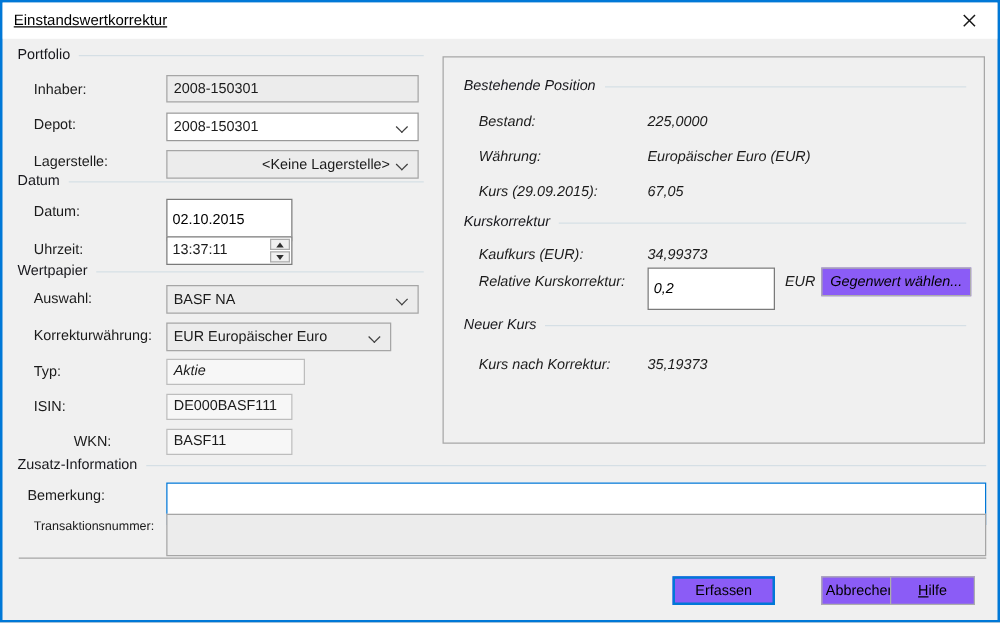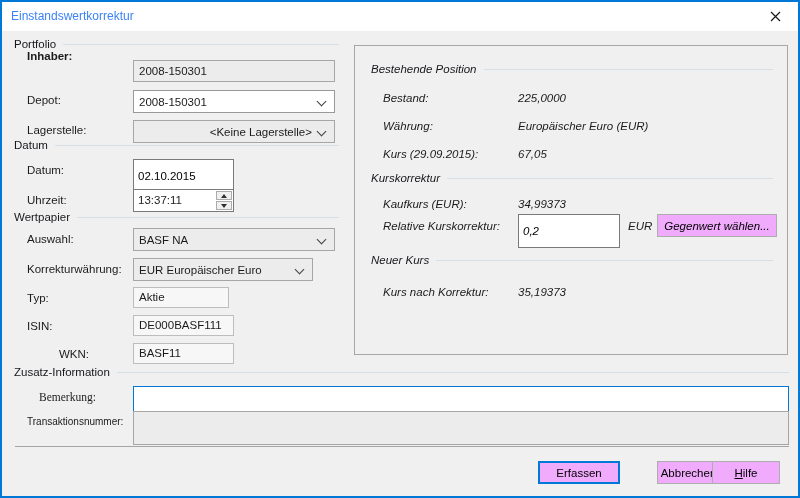--- a/index.html
+++ b/index.html
@@ -1,20 +1,20 @@
 <!DOCTYPE html>
 <html><head>
 <meta charset="utf-8">
 <style>
   html,body{margin:0;padding:0;background:#c9c9c9;}
   body{font-family:"Liberation Sans", sans-serif;font-size:11.5px;color:#1b1b1b;}
   .window{position:relative;width:800px;height:498px;background:#f0f0f0;
           border:2px solid #0078d7;box-sizing:border-box;overflow:hidden;}
   .titlebar{position:absolute;left:0;top:0;right:0;height:29px;background:#ffffff;}
-  .title{position:absolute;left:9px;top:7px;font-size:12px;color:#3b82f6;white-space:nowrap;}
+  .title{position:absolute;left:9px;top:7px;font-size:12px;color:#000000;white-space:nowrap;text-decoration:underline;}
   .closebtn{position:absolute;right:0;top:0;width:45px;height:28px;display:flex;
             align-items:center;justify-content:center;background:transparent;border:none;cursor:default;}
   .closebtn svg{display:block;}
   .lbl{position:absolute;white-space:nowrap;}
   .shrink{font-size:10px;}
   .grp{position:absolute;display:flex;align-items:center;}
   .grp-label{margin-right:7px;white-space:nowrap;color:#17171c;}
   .grp-line{flex:1;height:1px;background:#d5dfe5;}
   .fld{position:absolute;box-sizing:border-box;padding:0 5px;white-space:nowrap;overflow:hidden;}
   .tb-dis{background:#ececec;border:1px solid #a6a6a6;line-height:20px;}
@@ -33,21 +33,21 @@
   .spinbox .val{position:absolute;left:4px;top:0;line-height:21px;}
   .spin{position:absolute;right:1px;top:1px;bottom:1px;width:16px;display:flex;flex-direction:column;gap:1px;}
   .spin .sbtn{flex:1;background:#f0f0f0;border:1px solid #ababab;padding:0;position:relative;}
   .spin .sbtn span{position:absolute;left:50%;top:50%;transform:translate(-50%,-50%);
         width:0;height:0;border-left:3px solid transparent;border-right:3px solid transparent;}
   .spin .up span{border-bottom:4px solid #303030;}
   .spin .down span{border-top:4px solid #303030;}
   .panel{position:absolute;left:352px;top:43px;width:434px;height:310px;
          border:1px solid #a7a7a7;box-sizing:border-box;font-style:italic;}
   .val{white-space:nowrap;}
-  .btn{position:absolute;box-sizing:border-box;height:23px;background:#f0abfc;
+  .btn{position:absolute;box-sizing:border-box;height:23px;background:#8b5cf6;
        border:1px solid #adadad;font:inherit;color:#000;text-align:center;padding:0;}
   .btn-default{border:2px solid #0078d7;}
   .sep{position:absolute;left:13px;top:444px;width:774px;height:1px;background:#a5a5a5;}
   .ak{text-decoration:underline;}
 </style>
 </head>
 <body>
 
 <div class="window">
 
@@ -59,21 +59,21 @@
           <path d="M1 1 L10 10 M10 1 L1 10" stroke="#1a1a1a" stroke-width="1.2"></path>
         </svg>
       </span>
     </button>
   </div>
 
   <div class="grp" style="left:12px;top:36px;width:325px;">
     <span class="grp-label">Portfolio</span>
     <span class="grp-line"></span>
   </div>
-  <span class="lbl" style="left:25px;top:48px;font-weight:bold;">Inhaber:</span>
+  <span class="lbl" style="left:25px;top:64px;">Inhaber:</span>
   <div class="fld tb-dis" style="left:131px;top:58px;width:202px;height:22px;">2008-150301</div>
 
   <span class="lbl" style="left:25px;top:92px;">Depot:</span>
   <div class="combo combo-en" style="left:131px;top:88px;width:202px;height:23px;">
     <span>2008-150301</span>
     <span class="chev"></span>
   </div>
 
   <span class="lbl" style="left:25px;top:122px;">Lagerstelle:</span>
   <div class="combo combo-dis" style="left:131px;top:118px;width:202px;height:23px;justify-content:flex-end;">
@@ -111,21 +111,21 @@
     <span class="chev"></span>
   </div>
 
   <span class="lbl" style="left:25px;top:261px;">Korrekturwährung:</span>
   <div class="combo combo-dis" style="left:131px;top:256px;width:180px;height:23px;">
     <span>EUR Europäischer Euro</span>
     <span class="chev"></span>
   </div>
 
   <span class="lbl" style="left:25px;top:290px;">Typ:</span>
-  <div class="fld tb-dis2" style="left:131px;top:285px;width:96px;height:21px;">Aktie</div>
+  <div class="fld tb-dis2" style="left:131px;top:285px;width:111px;height:21px;font-style:italic;">Aktie</div>
 
   <span class="lbl" style="left:25px;top:318px;">ISIN:</span>
   <div class="fld tb-dis2" style="left:131px;top:313px;width:101px;height:21px;">DE000BASF111</div>
 
   <span class="lbl" style="left:25px;top:346px;margin-left:32px;">WKN:</span>
   <div class="fld tb-dis2" style="left:131px;top:341px;width:101px;height:21px;">BASF11</div>
 
   <div class="panel">
     <div class="grp" style="left:16px;top:17px;width:402px;">
       <span class="grp-label">Bestehende Position</span>
@@ -155,21 +155,21 @@
       <span class="grp-line"></span>
     </div>
     <span class="lbl" style="left:28px;top:240px;">Kurs nach Korrektur:</span>
     <span class="lbl val" style="left:163px;top:240px;">35,19373</span>
   </div>
 
   <div class="grp" style="left:12px;top:364px;width:775px;">
     <span class="grp-label">Zusatz-Information</span>
     <span class="grp-line"></span>
   </div>
-  <span class="lbl" style="left:37px;top:389px;font-family:Liberation Serif, serif;">Bemerkung:</span>
+  <span class="lbl" style="left:20px;top:389px;">Bemerkung:</span>
   <input class="tb tb-focus" style="left: 131px; top: 384px; width: 656px; height: 22px;" autofocus="" value="">
 
   <span class="lbl shrink" style="left:25px;top:414px;">Transaktionsnummer:</span>
   <input class="tb tb-disabled" style="left: 131px; top: 409px; width: 656px; height: 21px;" readonly="" value="">
 
   <div class="sep"></div>
   <button class="btn btn-default" style="left:536px;top:459px;width:82px;">Erfassen</button>
   <button class="btn" style="left:627px;top:459px;width:63px;margin-left:28px;">Abbrechen</button>
   <button class="btn" style="left:710px;top:459px;width:68px;"><span class="ak">H</span><span>ilfe</span></button>
 

